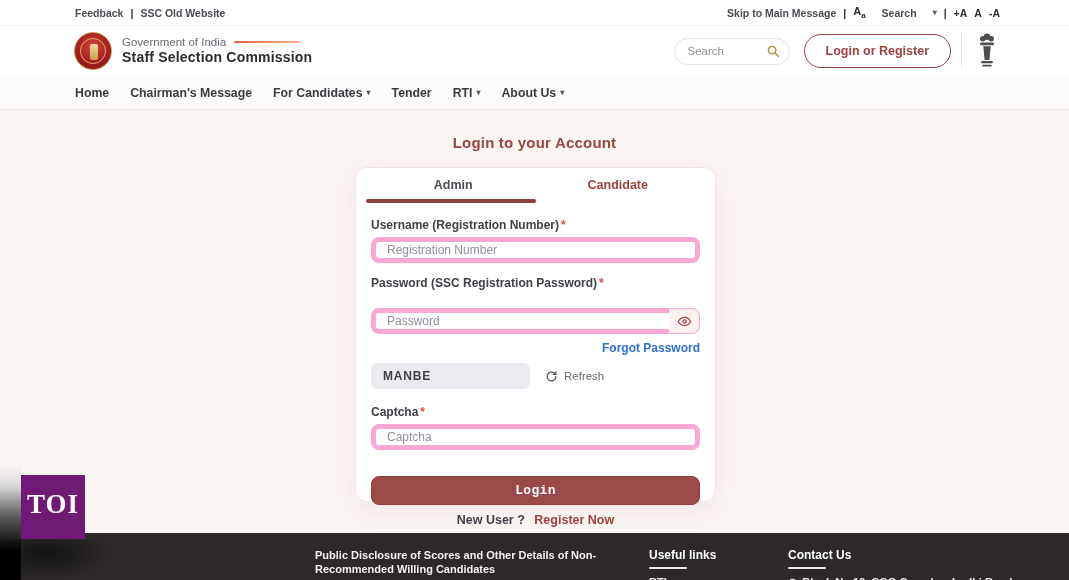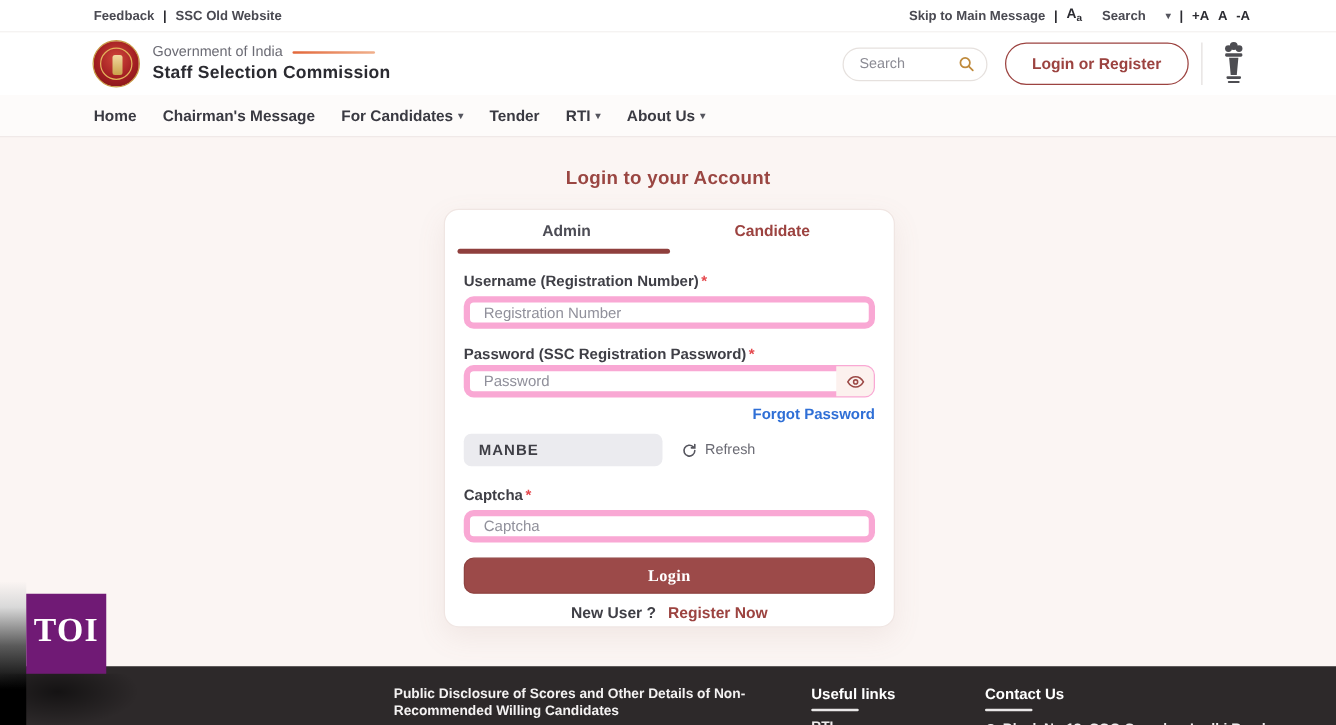--- a/index.html
+++ b/index.html
@@ -103,43 +103,43 @@
   }
   .f-label { margin-top:16px; font-size:12px; font-weight:600; color:#3f3f46; }
   .f-label.mt2 { margin-top:13px; }
   .req { color:#e5484d; margin-left:2px; }
   .f-input {
     margin-top:5px; width:100%; height:26px; border:5px solid #f9a8d4; border-radius:8px;
     padding:0 11px; font-size:12px; color:#3a3a42; outline:none; background:#fff;
     font-family:"Liberation Sans",sans-serif;
   }
   .f-input::placeholder { color:#90909b; }
-  .pw-wrap { position:relative; margin-top:2px; }
+  .pw-wrap { position:relative; margin-top:18px; }
   .pw-wrap .f-input { margin-top:0; }
   .eye-box {
     position:absolute; top:1px; right:1px; width:30px; height:24px;
     background:#fcf1ee; border-radius:0 7px 7px 0;
     display:flex; align-items:center; justify-content:center; cursor:pointer;
   }
   .forgot-row { margin-top:4px; text-align:right; }
   .forgot-link { font-size:12px; font-weight:700; color:#2f6fd6; cursor:pointer; }
   .captcha-row { margin-top:7px; display:flex; align-items:center; }
   .captcha-box {
     width:159px; height:26px; background:#ebebef; border-radius:6px;
     display:flex; align-items:center; padding-left:12px;
     font-size:12px; letter-spacing:0.8px; color:#3f3f46; font-weight:600;
     user-select:none;
   }
   .refresh { margin-left:15px; display:flex; align-items:center; gap:6px; cursor:pointer; }
   .refresh-label { font-size:11.5px; color:#6a6a73; }
   .login-btn {
-    margin-top:12px; width:100%; height:29px; border-radius:8px;
+    margin-top:26px; width:100%; height:29px; border-radius:8px;
     background:#9c4a49; border:1px solid #8e4240; color:#fff;
     font-size:13px; font-weight:700; cursor:pointer; letter-spacing:0.3px;
-    font-family:Liberation Serif, serif;
+    font-family:Liberation Mono, monospace;
   }
   .newuser-row { margin-top:8px; text-align:center; font-size:12.5px; }
   .newuser-text { color:#3f3f46; font-weight:600; }
   .register-link { color:#9c4340; font-weight:700; margin-left:6px; cursor:pointer; }
 
   
   .footer {
     position:absolute; left:0; top:533px; width:1069px; height:47px;
     background:#2d292a; color:#fff; overflow:hidden;
   }

